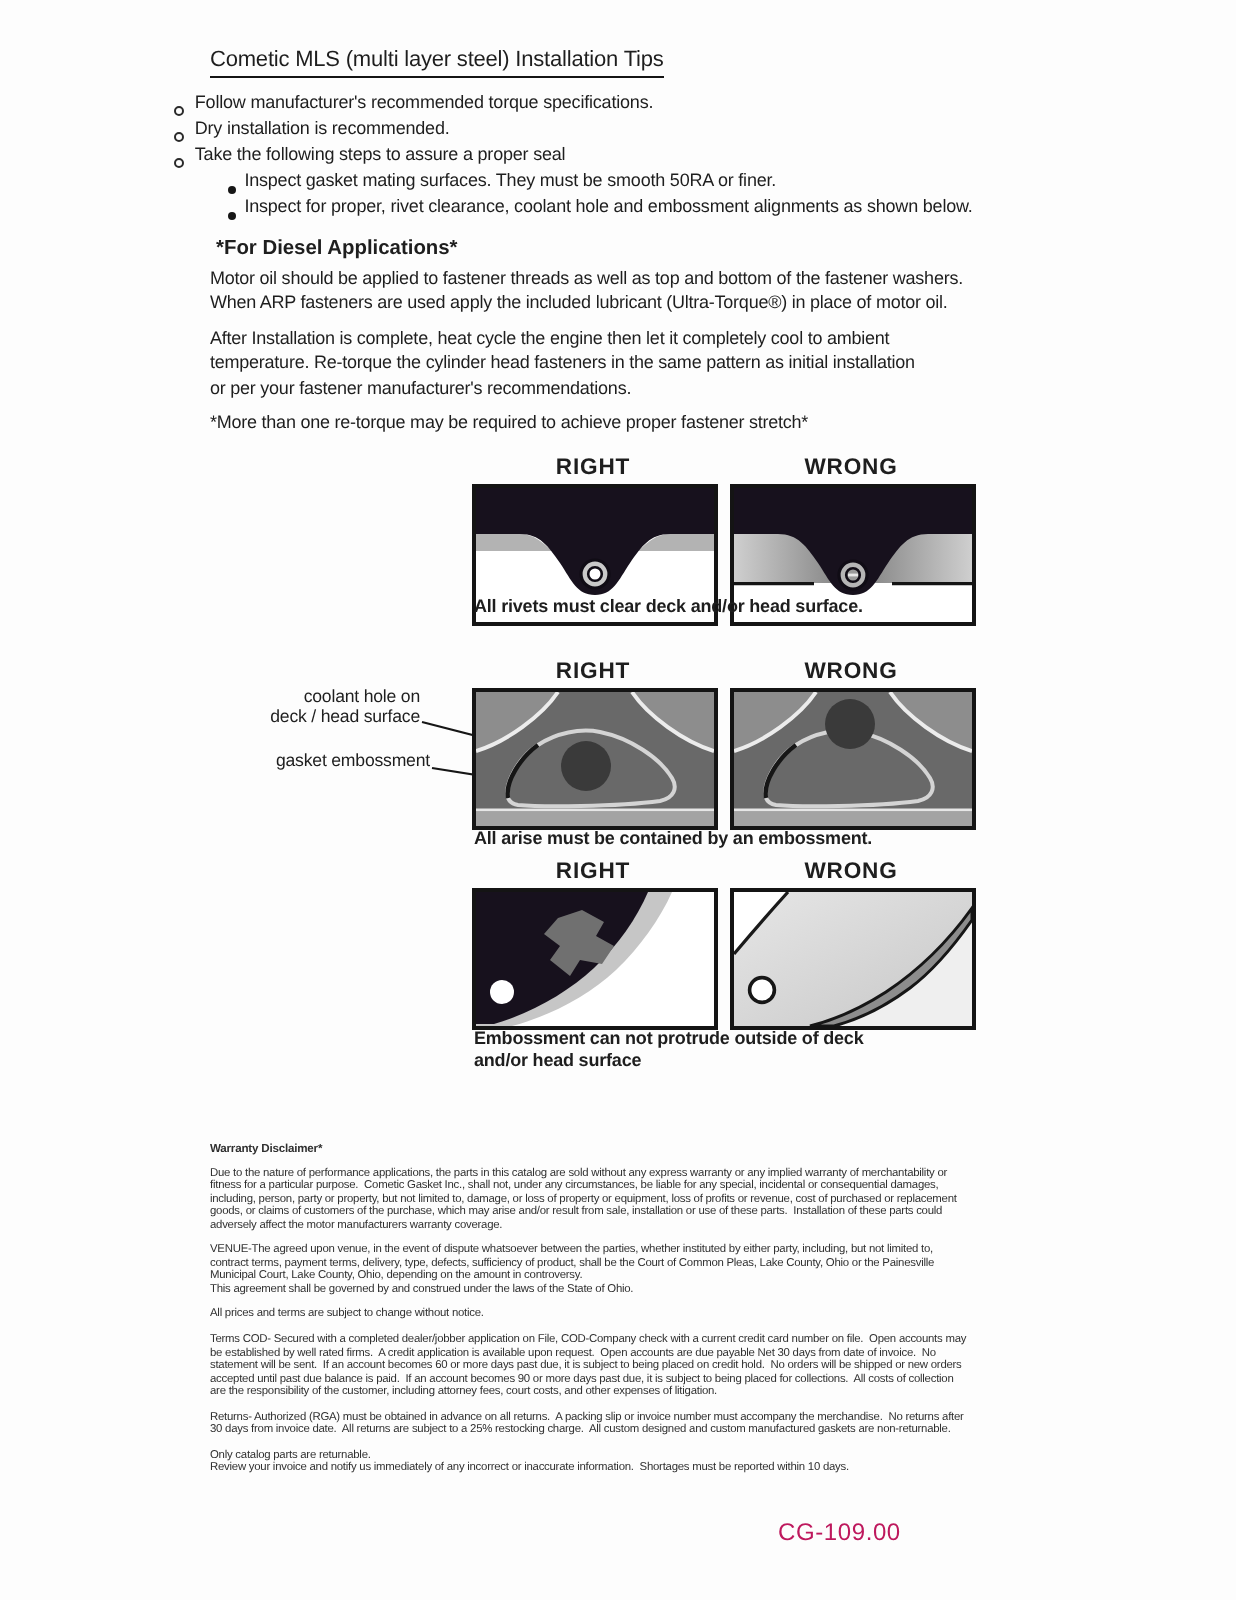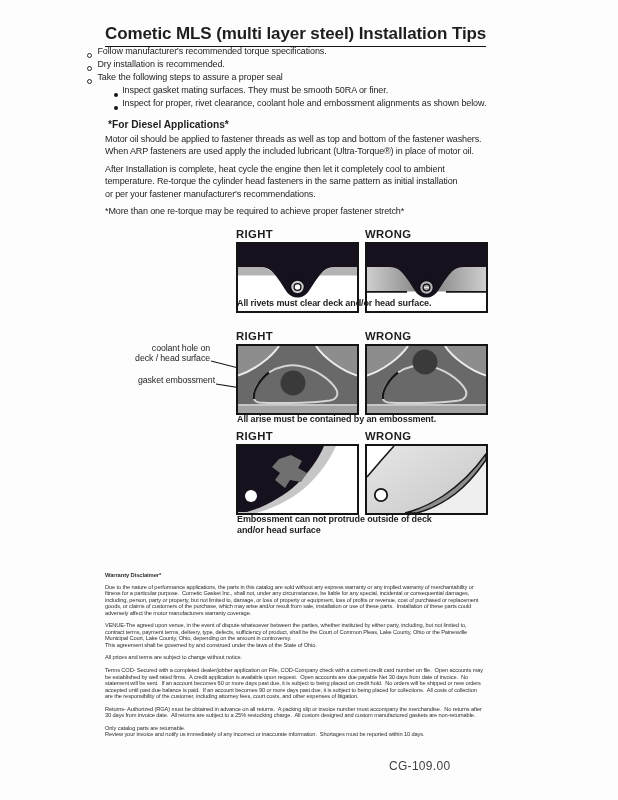--- a/index.html
+++ b/index.html
@@ -3,52 +3,52 @@
 <meta charset="utf-8">
 <style>
   html,body{margin:0;padding:0;background:#e8e8e8;}
   .page{
     position:relative;width:618px;height:800px;margin:0 auto;
     background:#fdfdfd;overflow:hidden;
     font-family:"Liberation Sans",sans-serif;color:#1e1e1e;
   }
   .title{
     position:absolute;left:105px;top:24px;margin:0;
-    font-size:17px;font-weight:bold;letter-spacing:-0.1px;
+    font-size:11px;font-weight:normal;letter-spacing:-0.1px;
     border-bottom:1.6px solid #141414;padding-bottom:2px;
   }
   .bullets{position:absolute;left:87px;top:45px;font-size:9px;line-height:13.1px;letter-spacing:-0.1px;}
   .b-row{display:flex;align-items:flex-end;}
   .b-row.sub{padding-left:27px;}
   .mark-o{width:3.4px;height:3.4px;border:1.1px solid #2a2a2a;border-radius:50%;margin-right:5px;flex:none;}
   .mark-f{width:4.2px;height:4.2px;background:#161616;border-radius:50%;margin-right:4px;flex:none;}
   .diesel-h{position:absolute;left:105px;top:116px;margin:3px;font-size:10.2px;font-weight:bold;}
   .para{position:absolute;left:105px;margin:0;font-size:9px;line-height:12.3px;letter-spacing:-0.12px;white-space:pre;}
   #p1{top:133px}
   #p2{top:163px}
   #p3{top:205px}
-  .dg-label{position:absolute;width:121px;margin:0;font-size:11.3px;font-weight:bold;letter-spacing:.4px;}
+  .dg-label{position:absolute;width:121px;margin:0;text-align:center;font-size:11.3px;font-weight:bold;letter-spacing:.4px;}
   #lab-r1{left:236px;top:228px}  #lab-w1{left:365px;top:228px}
   #lab-r2{left:236px;top:330px}  #lab-w2{left:365px;top:330px}
   #lab-r3{left:236px;top:430px}  #lab-w3{left:365px;top:430px}
   .dg-box{position:absolute;width:119px;height:67px;border:2px solid #141414;background:#fff;}
   #box-r1{left:236px;top:242px}  #box-w1{left:365px;top:242px}
   #box-r2{left:236px;top:344px}  #box-w2{left:365px;top:344px}
   #box-r3{left:236px;top:444px}  #box-w3{left:365px;top:444px}
   .dg-box svg{display:block;width:119px;height:67px;}
   .dg-caption{position:absolute;left:237px;margin:0;font-size:9px;font-weight:600;line-height:10.8px;letter-spacing:-0.1px;white-space:pre;}
   #cap1{top:298px} #cap2{top:414px} #cap3{top:514px}
   .side-label{position:absolute;margin:0;text-align:right;font-size:8.8px;line-height:9.9px;letter-spacing:-0.1px;white-space:pre;}
   #lbl-coolant{left:100px;top:344px;width:110px;}
   #lbl-emboss{left:100px;top:376px;width:115px;}
   .leader-svg{position:absolute;left:115px;top:340px;width:180px;height:80px;}
   .disclaimer{position:absolute;left:105px;top:572px;width:430px;color:#303030;}
   .disclaimer h3{margin:0 0 5.5px 0;font-size:5.8px;font-weight:bold;letter-spacing:-0.1px;}
   .disclaimer p{margin:0 0 6.2px 0;font-size:5.7px;line-height:6.5px;letter-spacing:-0.12px;white-space:pre;}
-  .doc-code{position:absolute;left:389px;top:759px;margin:0;font-size:12px;letter-spacing:.3px;color:#404040;font-weight:normal;}
+  .doc-code{position:absolute;left:389px;top:759px;margin:0;font-size:12px;letter-spacing:.3px;color:#be185d;font-weight:normal;}
 </style>
 </head>
 <body>
 
 <div class="page">
 
   <h1 class="title">Cometic MLS (multi layer steel) Installation Tips</h1>
 
   <div class="bullets">
     <div class="b-row">

